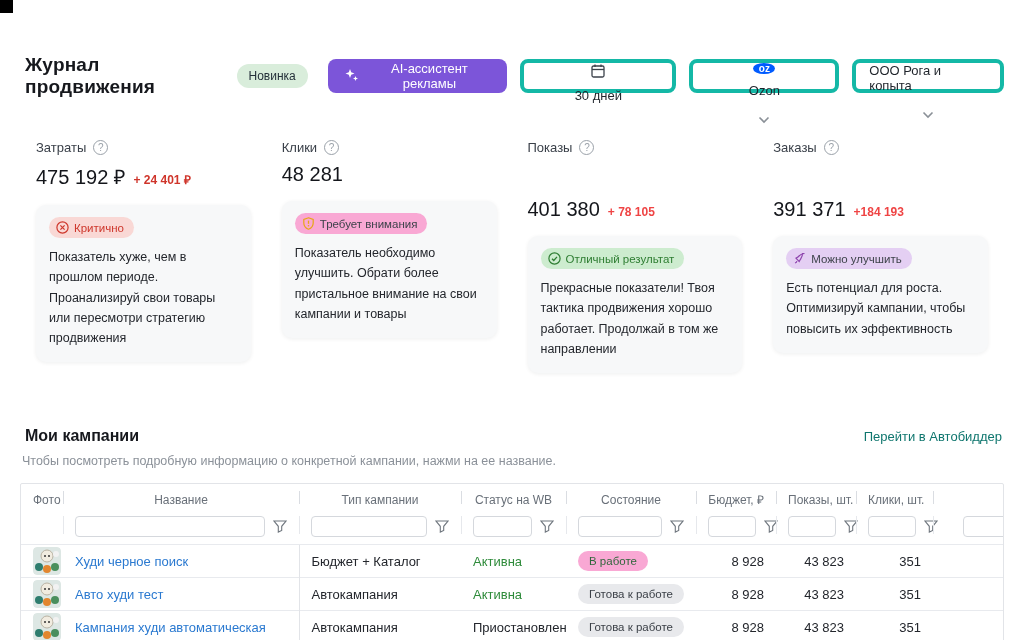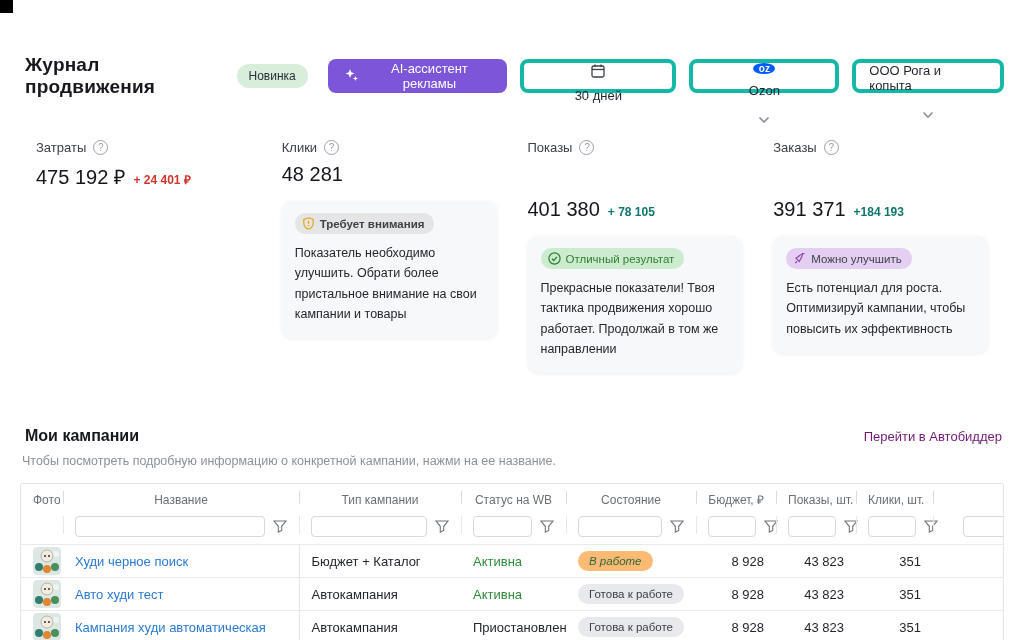--- a/index.html
+++ b/index.html
@@ -24,33 +24,33 @@
   .chev { color:#8a9097; display:flex; }
 
   
   .metrics { display:grid; grid-template-columns:repeat(4,1fr); gap:31px; margin-top:46px; align-items:start; padding:0 16px; }
   .m-label-row { display:flex; align-items:center; gap:7px; font-size:13px; color:#3a4049; }
   .help-ic { width:15px; height:15px; border:1px solid #9aa1a9; border-radius:50%; color:#9aa1a9; font-size:10px; line-height:13px; text-align:center; display:inline-block; cursor:pointer; }
   .m-value-row { display:flex; align-items:baseline; gap:8px; margin-top:8px; }
   .m-value { font-size:20px; font-weight:normal; color:#14161b; white-space:nowrap; }
   .m-delta { font-size:12px; font-weight:bold; white-space:nowrap; }
   .m-delta.red { color:#cf352b; }
-  .m-delta.green { color:#0f766e;margin-top:42px; }
+  .m-delta.green { color:#ef4444;margin-top:42px; }
   .m-card { margin-top:15px; background:#f7f8f9; border-radius:10px; box-shadow:0 1px 4px rgba(20,24,31,.07); padding:12px 13px 14px; }
   .pill { display:inline-flex; align-items:center; gap:5px; font-size:11.5px; border-radius:12px; padding:4px 10px 4px 7px; white-space:nowrap; }
   .pill.critical { background:#f9d8d5; color:#ce372c; }
-  .pill.warning { background:#e5e5e5; color:#3d424a;font-weight:bold; }
+  .pill.warning { background:#f9a8d4; color:#3d424a; }
   .pill.success { background:#cdeccf; color:#2e7d32; }
   .pill.improve { background:#e4cff3; color:#3d424a; }
   .m-text { margin-top:9px; font-size:12.5px; line-height:1.62; color:#23262c; }
 
   
   .camp-head { display:flex; align-items:center; justify-content:space-between; margin-top:54px; padding:0 2px 0 5px; }
   .camp-title { font-size:16px; font-weight:bold; color:#16181d; }
-  .camp-link { font-size:13px; color:#701a75; text-decoration:none; cursor:pointer;margin-left:28px; }
+  .camp-link { font-size:13px; color:#0f766e; text-decoration:none; cursor:pointer;margin-left:28px; }
   .camp-sub { margin-top:9px; font-size:12.5px; color:#8b9199; padding-left:2px; }
 
   .table-wrap { margin-top:15px; width:984px; overflow:hidden; border:1px solid #e2e4e8; border-radius:2px; }
   table { border-collapse:collapse; table-layout:fixed; width:1062px; }
   col.c-photo{width:42px} col.c-name{width:236px} col.c-type{width:162px} col.c-wb{width:105px}
   col.c-state{width:130px} col.c-budget{width:80px} col.c-views{width:80px} col.c-clicks{width:77px} col.c-last{width:150px}
   thead th { font-size:12px; font-weight:normal; color:#697079; text-align:center; padding:7px 12px 6px; position:relative; white-space:nowrap; overflow:hidden; }
   thead th.num { text-align:right; }
   thead th:not(:first-child)::before { content:""; position:absolute; left:0; top:7px; height:13px; width:1px; background:#dadde2; }
   th.last-col { padding-left:30px; }
@@ -62,21 +62,21 @@
   .funnel { flex:0 0 auto; color:#6f767e; display:flex; cursor:pointer; }
   tr.filter-row td.last-col { padding-left:30px; }
   tbody td { border-top:1px solid #e8eaee; font-size:13px; color:#23262c; padding:0 12px; height:33px; white-space:nowrap; overflow:hidden; }
   tbody td.num { text-align:right; }
   tbody td.type-cell { border-left:1px solid #e2e4e8; }
   .thumb { width:28px; height:28px; border-radius:4px; display:block; }
   .name-link { color:#2a79d0; text-decoration:none; cursor:pointer; }
   .st-green { color:#2e8b3a; }
   .st-dark { color:#23262c; }
   .state-pill { display:inline-block; font-size:11.5px; border-radius:11px; padding:4px 11px; }
-  .state-pill.work { background:#fdba74; color:#31663c;font-style:italic; }
+  .state-pill.work { background:#f9a8d4; color:#31663c; }
   .state-pill.ready { background:#e8e9ec; color:#3b4047; }
   tr.scroll-row td { border-top:1px solid #e8eaee; height:13px; padding:0; }
   .sb-left { border-right:1px solid #e2e4e8; height:100%; background:#fff; }
   .sb-track { position:relative; height:100%; background:#fafbfc; }
   .sb-thumb { position:absolute; top:3px; left:7px; width:345px; height:7px; border-radius:4px; background:#c2c5cb; cursor:pointer; }
 </style>
 </head>
 <body>
 
 <div class="page">
@@ -137,20 +137,32 @@
     <div class="metrics">
 
       <div class="metric">
         <div class="m-label-row">
           <span>Затраты</span>
           <span class="help-ic">?</span>
         </div>
         <div class="m-value-row">
           <span class="m-value">475 192 ₽</span>
           <span class="m-delta red">+ 24 401 ₽</span>
+        </div>
+        <div class="m-card">
+          <span class="pill critical">
+            <span style="display:flex">
+              <svg width="13" height="13" viewBox="0 0 13 13">
+                  <circle cx="6.5" cy="6.5" r="5.6" fill="none" stroke="#ce372c" stroke-width="1.2"></circle>
+                  <path d="M4.4 4.4l4.2 4.2M8.6 4.4L4.4 8.6" stroke="#ce372c" stroke-width="1.2"></path>
+                </svg>
+            </span>
+            <span>Критично</span>
+          </span>
+          <div class="m-text">Показатель хуже, чем в прошлом периоде. Проанализируй свои товары или пересмотри стратегию продвижения</div>
         </div>
       </div>
 
       <div class="metric">
         <div class="m-label-row">
           <span>Клики</span>
           <span class="help-ic">?</span>
         </div>
         <div class="m-value-row">
           <span class="m-value">48 281</span>

